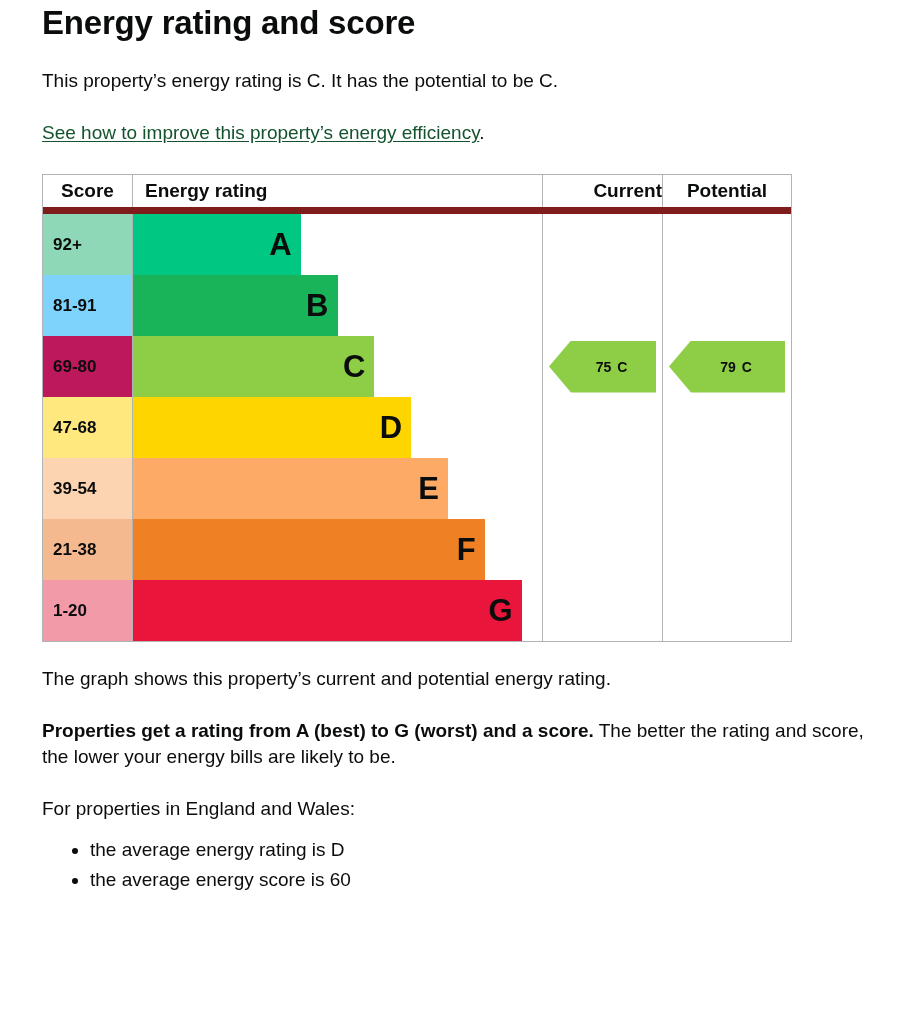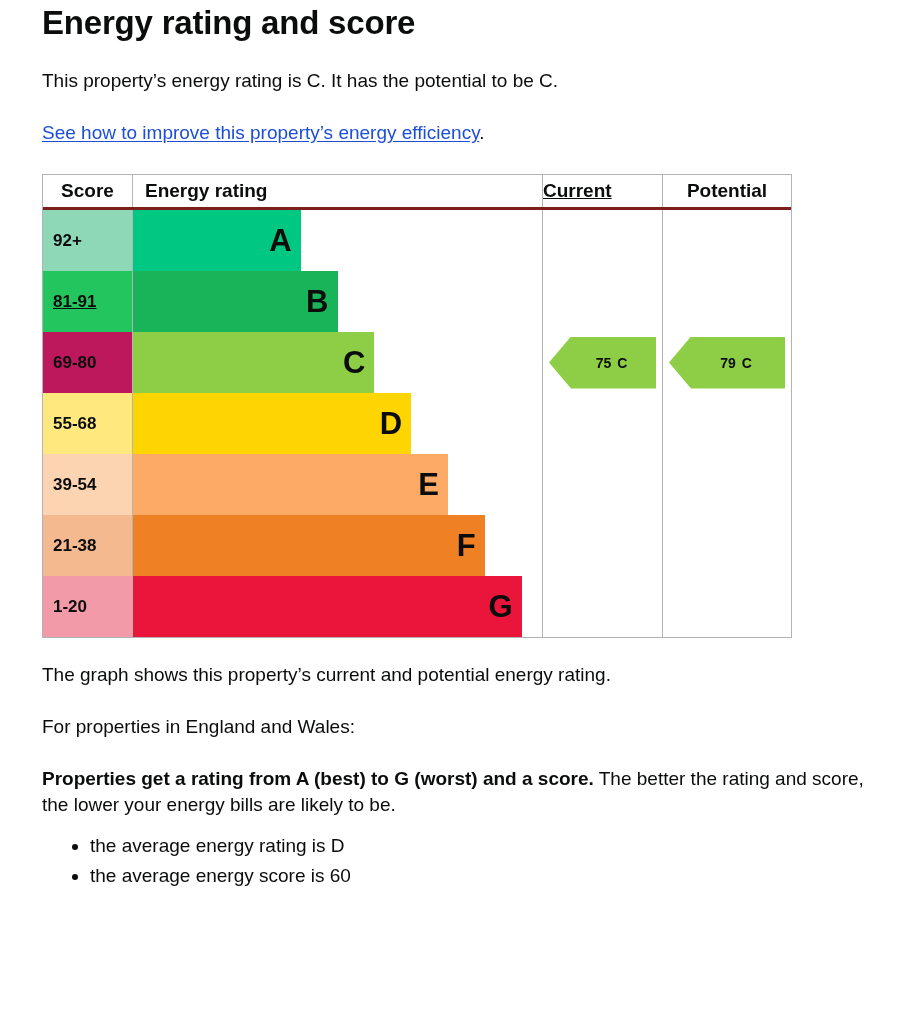--- a/index.html
+++ b/index.html
@@ -29,36 +29,36 @@
   }
   p.body-text {
     font-size: 19px;
     line-height: 26px;
     margin: 26px 0 0 0;
   }
   p.body-text.tight {
     margin-top: 24px;
   }
   a.improve-link {
-    color: #1d4ed8;
+    color: #14532d;
     text-decoration: underline;
     text-underline-offset: 2px;
   }
   
   .epc {
     margin-top: 28px;
     border: 1px solid #b1b4b6;
     border-collapse: collapse;
     width: 750px;
     box-sizing: border-box;
     position: relative;
   }
   .epc-header {
     display: flex;
-    border-bottom: 3px solid #7f1d1d;
+    border-bottom: 7px solid #7f1d1d;
     height: 32px;
     align-items: center;
     font-weight: bold;
     font-size: 19px;
   }
   .hdr-score {
     width: 90px;
     text-align: center;
     border-right: 1px solid #b1b4b6;
     height: 32px;
@@ -68,26 +68,25 @@
   .hdr-rating {
     flex: 1;
     padding-left: 12px;
     border-right: 1px solid #b1b4b6;
     height: 32px;
     line-height: 32px;
     box-sizing: border-box;
   }
   .hdr-current {
     width: 120px;
-    text-align: left;
-    border-right: 1px solid #b1b4b6;
-    height: 32px;
-    line-height: 32px;
-    box-sizing: border-box;
-    text-decoration: underline;
+    text-align: right;
+    border-right: 1px solid #b1b4b6;
+    height: 32px;
+    line-height: 32px;
+    box-sizing: border-box;
   }
   .hdr-potential {
     width: 128px;
     text-align: center;
     height: 32px;
     line-height: 32px;
     box-sizing: border-box;
   }
   .epc-body {
     display: flex;
@@ -197,35 +196,35 @@
       <div class="bands">
 
         <div class="band-row">
           <div class="band-score" id="sc0" style="background: rgb(142, 216, 184);">92+</div>
           <div class="band-bar-wrap">
             <div class="band-bar" id="bar0" style="background: rgb(0, 199, 129); width: 41%;">A</div>
           </div>
         </div>
 
         <div class="band-row">
-          <div class="band-score" id="sc1" style="background: #22c55e; text-decoration: underline;">81-91</div>
+          <div class="band-score" id="sc1" style="background: #7dd3fc;">81-91</div>
           <div class="band-bar-wrap">
             <div class="band-bar" id="bar1" style="background: rgb(25, 180, 89); width: 50%;">B</div>
           </div>
         </div>
 
         <div class="band-row">
           <div class="band-score" id="sc2" style="background: #be185d;">69-80</div>
           <div class="band-bar-wrap">
             <div class="band-bar" id="bar2" style="background: rgb(141, 206, 70); width: 59%;">C</div>
           </div>
         </div>
 
         <div class="band-row">
-          <div class="band-score" id="sc3" style="background: rgb(255, 233, 127);">55-68</div>
+          <div class="band-score" id="sc3" style="background: rgb(255, 233, 127);">47-68</div>
           <div class="band-bar-wrap">
             <div class="band-bar" id="bar3" style="background: rgb(255, 213, 0); width: 68%;">D</div>
           </div>
         </div>
 
         <div class="band-row">
           <div class="band-score" id="sc4" style="background: rgb(253, 212, 178);">39-54</div>
           <div class="band-bar-wrap">
             <div class="band-bar" id="bar4" style="background: rgb(252, 170, 101); width: 77%;">E</div>
           </div>
@@ -259,21 +258,21 @@
             <span class="num">79</span>
             <span>C</span>
           </div>
         </div>
       </div>
     </div>
   </div>
 
   <div class="lower">
     <p class="body-text tight">The graph shows this property’s current and potential energy rating.</p>
+    <p class="body-text"><strong class="lead">Properties get a rating from A (best) to G (worst) and a score.</strong><span> The better the rating and score, the lower your energy bills are likely to be.</span></p>
     <p class="body-text">For properties in England and Wales:</p>
-    <p class="body-text"><strong class="lead">Properties get a rating from A (best) to G (worst) and a score.</strong><span> The better the rating and score, the lower your energy bills are likely to be.</span></p>
     <ul class="facts">
       <li>the average energy rating is D</li>
       <li>the average energy score is 60</li>
     </ul>
   </div>
 
 </div>
 
 </body></html>

